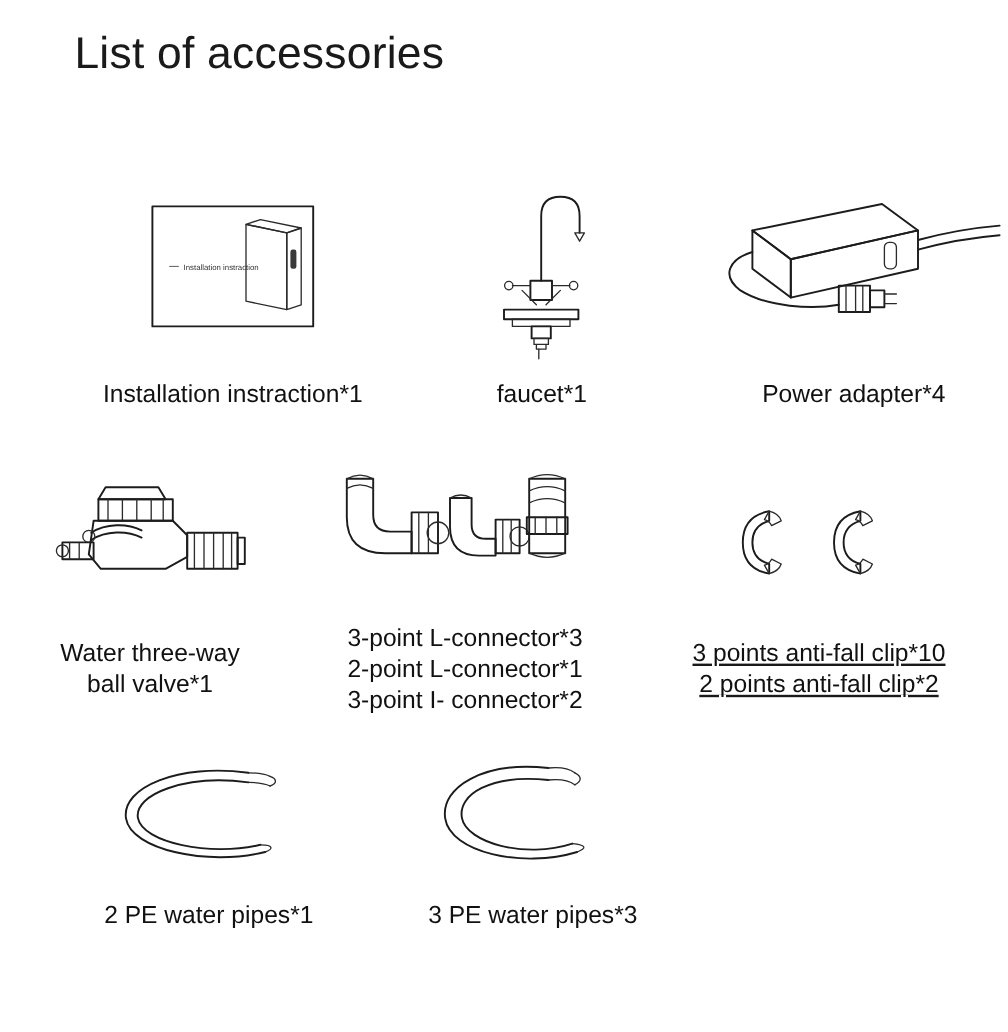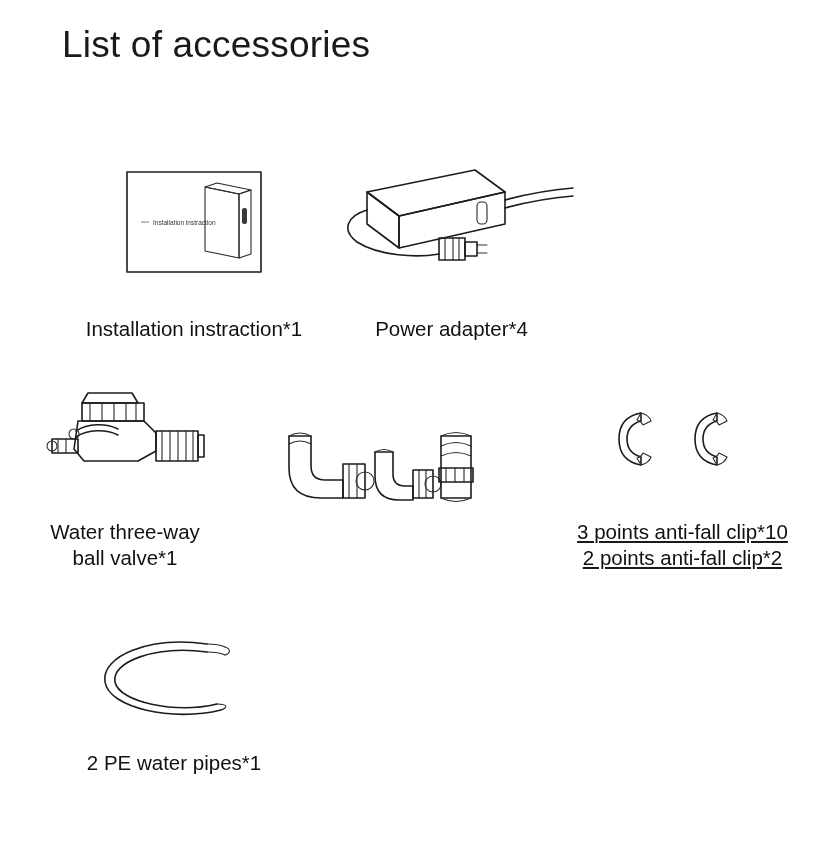--- a/index.html
+++ b/index.html
@@ -102,20 +102,44 @@
           <path class="ln-thin" d="M132 40 L132 104 L120 108 L120 44 Z" fill="#ececec"></path>
           <rect class="filldark" x="123" y="58" width="5" height="16" rx="2"></rect>
 
           <path class="ln-hair" d="M22 72 H30"></path>
           <text x="34" y="75" font-family="'Liberation Sans', sans-serif" font-size="6.5" fill="#333">Installation instraction</text>
         </svg>
       </div>
       <div class="caption">Installation instraction*1</div>
     </div>
 
+    <div class="cell">
+      <div class="art">
+        <svg width="130" height="152" viewBox="0 0 130 152">
+
+          <path class="ln" d="M64 84 L64 30 Q64 14 80 14 Q96 14 96 30 L96 44"></path>
+          <path class="ln-thin" d="M92 44 h8 l-4 7 z" fill="#fff"></path>
+
+          <path class="ln" d="M55 84 h18 v16 h-18 z" fill="#fff"></path>
+
+          <path class="ln-thin" d="M40 88 h15 M73 88 h15"></path>
+          <circle class="ln-thin" cx="37" cy="88" r="3.5" fill="#fff"></circle>
+          <circle class="ln-thin" cx="91" cy="88" r="3.5" fill="#fff"></circle>
+          <path class="ln-thin" d="M48 92 l12 12 M80 92 l-12 12"></path>
+
+          <path class="ln" d="M33 108 h62 v8 h-62 z" fill="#fff"></path>
+          <path class="ln-thin" d="M40 116 h48 v6 h-48 z" fill="#f4f4f4"></path>
+
+          <path class="ln" d="M56 122 h16 v10 h-16 z" fill="#fff"></path>
+          <path class="ln-thin" d="M58 132 h12 v5 h-12 z M60 137 h8 v4 h-8 z"></path>
+          <path class="ln-thin" d="M62 141 v8"></path>
+        </svg>
+      </div>
+      <div class="caption">faucet*1</div>
+    </div>
 
     <div class="cell">
       <div class="art">
         <svg width="250" height="152" viewBox="0 0 250 152">
 
           <path class="ln" d="M40 42 L148 20 L178 42 L72 66 Z" fill="#fff"></path>
           <path class="ln" d="M40 42 L40 74 L72 98 L72 66 Z" fill="#f0f0f0"></path>
           <path class="ln" d="M72 66 L178 42 L178 74 L72 98 Z" fill="#e8e8e8"></path>
           <rect class="ln-thin" x="150" y="52" width="10" height="22" rx="4" fill="#fff"></rect>
 
@@ -182,20 +206,23 @@
 
           <path class="ln" d="M166 24 h30 v62 h-30 z" fill="#fff"></path>
           <path class="ln-thin" d="M166 24 q15 -7 30 0"></path>
           <path class="ln-thin" d="M166 34 q15 -7 30 0"></path>
           <path class="ln-thin" d="M166 44 q15 -7 30 0"></path>
           <path class="ln" d="M164 56 h34 v14 h-34 z" fill="#ededed"></path>
           <path class="ln-thin" d="M171 56 v14 M180 56 v14 M189 56 v14"></path>
           <path class="ln-thin" d="M166 86 q15 7 30 0"></path>
         </svg>
       </div>
+      <div class="caption">3-point L-connector*3
+2-point L-connector*1
+3-point I- connector*2</div>
     </div>
 
     <div class="cell">
       <div class="art">
         <svg width="200" height="122" viewBox="0 0 200 122">
 
           <path class="ln" d="M58 38 q-22 4 -22 26 q0 22 22 26 l0 -8 q-14 -4 -14 -18 q0 -14 14 -18 z" fill="#fff"></path>
           <path class="ln-thin" d="M58 38 q8 2 10 8 l-8 4 q-2 -4 -6 -5 z" fill="#f2f2f2"></path>
           <path class="ln-thin" d="M58 90 q8 -2 10 -8 l-8 -4 q-2 4 -6 5 z" fill="#f2f2f2"></path>
 
@@ -218,15 +245,28 @@
           <path class="ln" d="M118 22 C66 15 22 32 26 52 C30 72 86 84 128 74"></path>
           <path class="ln-thin" d="M118 14 C126 14 132 15 136 17"></path>
           <path class="ln-thin" d="M118 22 C126 22 132 23 136 25"></path>
           <path class="ln-thin" d="M136 17 C142 19 142 23 136 25"></path>
           <path class="ln-thin" d="M132 80 C138 78 140 74 128 74"></path>
         </svg>
       </div>
       <div class="caption">2 PE water pipes*1</div>
     </div>
 
+    <div class="cell">
+      <div class="art">
+        <svg width="170" height="100" viewBox="0 0 170 100">
+          <path class="ln" d="M98 10 C44 4 8 26 12 52 C16 80 76 94 122 80"></path>
+          <path class="ln" d="M98 20 C50 15 22 32 26 52 C30 72 78 86 118 73"></path>
+          <path class="ln-thin" d="M98 10 C108 9 116 11 120 14"></path>
+          <path class="ln-thin" d="M98 20 C108 19 116 21 120 24"></path>
+          <path class="ln-thin" d="M120 14 C126 17 126 21 120 24"></path>
+          <path class="ln-thin" d="M122 80 C130 77 130 74 118 73"></path>
+        </svg>
+      </div>
+      <div class="caption">3 PE water pipes*3</div>
+    </div>
   </div>
 
 </div>
 
 </body></html>

